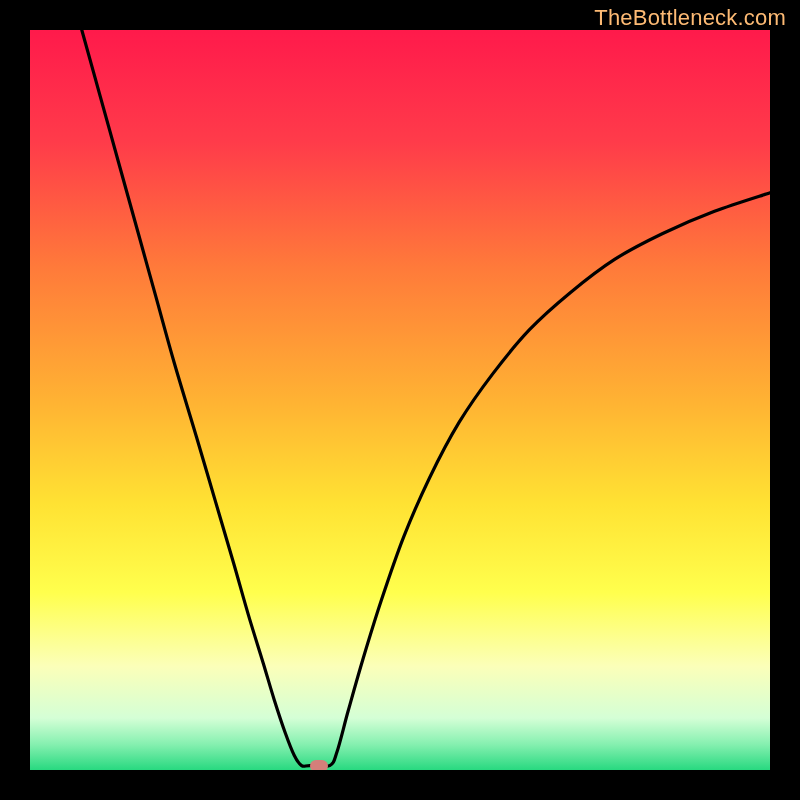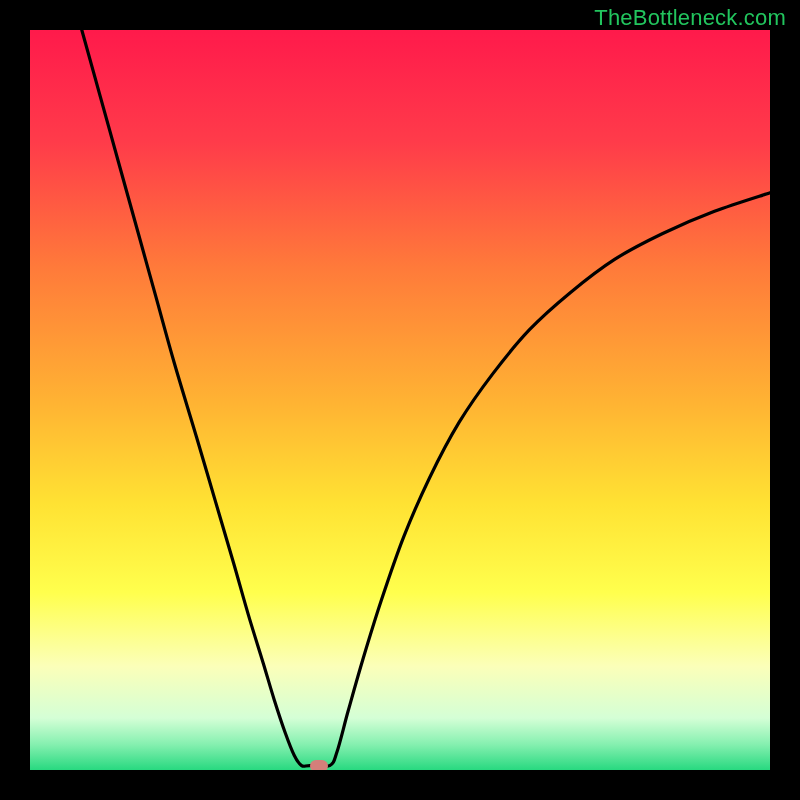--- a/index.html
+++ b/index.html
@@ -29,21 +29,21 @@
     width: 18px; height: 12px;
     border-radius: 6px;
     transform: translate(-50%, -50%);
   }
   .watermark {
     position: absolute;
     top: 5px; right: 14px;
     font-family: Arial, Helvetica, sans-serif;
     font-size: 22px;
     font-weight: 500;
-    color: #22c55e;
+    color: #fdba74;
     letter-spacing: 0.2px;
   }
 </style>
 </head>
 <body>
 
 <div class="frame">
   <div class="watermark">TheBottleneck.com</div>
   <div class="plot-area">
     <svg class="gradient-bg" viewBox="0 0 740 740" preserveAspectRatio="none">

